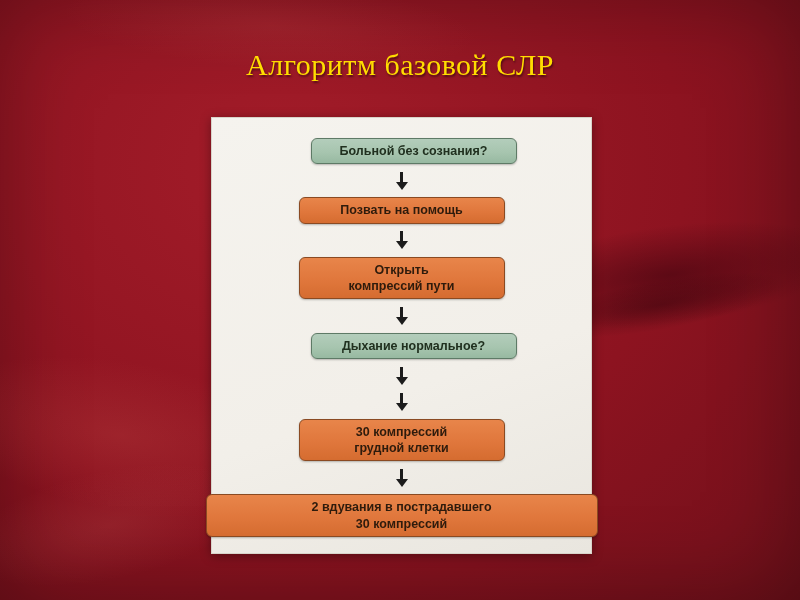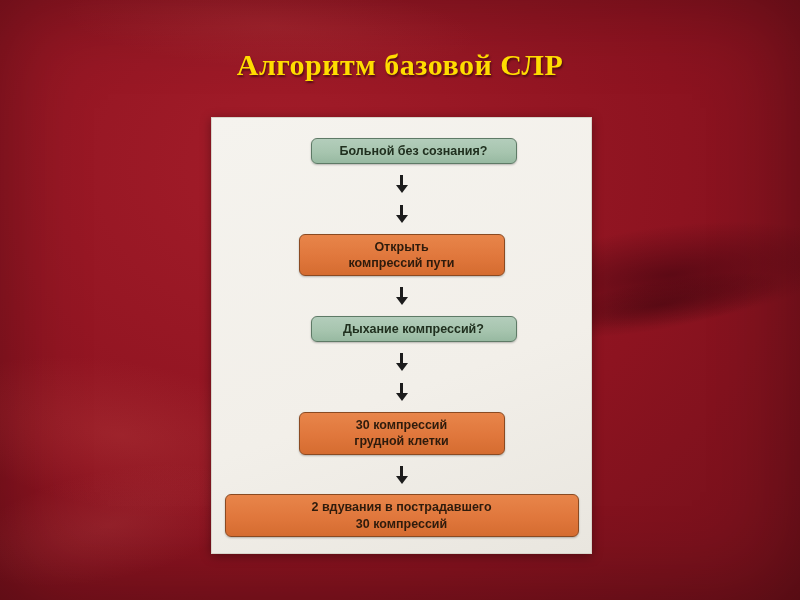--- a/index.html
+++ b/index.html
@@ -49,21 +49,21 @@
   }
 
   .title {
     position: absolute;
     top: 48px; left: 0;
     width: 100%;
     margin: 0;
     text-align: center;
     font-family: "Liberation Serif", serif;
     font-size: 30px;
-    font-weight: bold;
+    font-weight: normal;
     letter-spacing: 0.5px;
     color: var(--title-yellow, #ffdd00);
     text-shadow: 1px 2px 2px rgba(0,0,0,0.45);
   }
 
   .panel {
     position: absolute;
     left: 211px; top: 117px;
     width: 381px; height: 437px;
     box-sizing: border-box;
@@ -95,21 +95,21 @@
     border: 1px solid var(--action-border, #8a4a22);
     background: linear-gradient(180deg, #e8854a 0%, var(--action-bg, #e0773c) 55%, #d56c30 100%);
     box-shadow: 0 1px 2px rgba(0,0,0,0.25);
   }
   .box.question {
     border-color: var(--question-border, #5e7a66);
     background: linear-gradient(180deg, #b3cdbb 0%, var(--question-bg, #a7c5af) 55%, #97b9a1 100%);
     color: #20301f;
     margin-left: 24px;
   }
-  .box.wide { width: 354px; }
+  .box.wide { width: 392px; }
 
   .arrow {
     display: flex;
     flex-direction: column;
     align-items: center;
     margin: 1px 0;
   }
   .arrow .stem {
     width: 3px; height: 10px;
     background: var(--arrow, #1c1c1c);
@@ -136,35 +136,36 @@
 
   <div class="panel">
 
     <div class="box question">Больной без сознания?</div>
 
     <div class="arrow">
       <span class="stem"></span>
         <span class="head"></span>
     </div>
 
+    <div class="box">Позвать на помощь</div>
 
     <div class="arrow">
       <span class="stem"></span>
         <span class="head"></span>
     </div>
 
     <div class="box">Открыть
 компрессий пути</div>
 
     <div class="arrow">
       <span class="stem"></span>
         <span class="head"></span>
     </div>
 
-    <div class="box question">Дыхание компрессий?</div>
+    <div class="box question">Дыхание нормальное?</div>
 
     <div class="arrow">
       <span class="stem"></span>
         <span class="head"></span>
     </div>
 
 
     <div class="arrow">
       <span class="stem"></span>
         <span class="head"></span>

